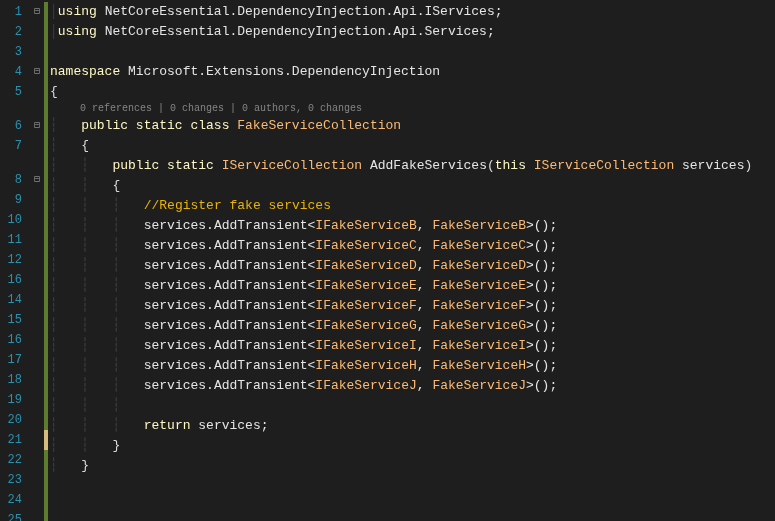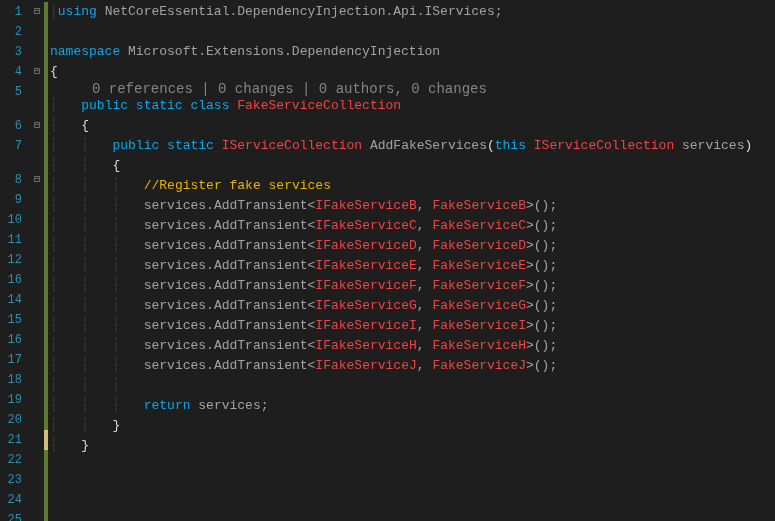--- a/index.html
+++ b/index.html
@@ -32,26 +32,26 @@
   .fold-col .fold.codelens { height: 14px; }
   .change-col { width: 4px; background: #1e1e1e; padding-top: 2px;}
   .change-col .ch { height: 20px; }
   .change-col .ch.codelens { height: 14px; }
   .ch.green { background: #5d7c2f; }
   .ch.yellow { background: #d7ba7d; }
   .code { flex: 1; padding-top: 2px; position: relative; }
   .line { height: 20px; line-height: 20px; white-space: pre; padding-left: 2px; }
   .line.current { background: #0f0f0f; box-shadow: inset 0 0 0 1px #333; }
   .codelens-line {
-    height: 14px; line-height: 14px; font-size: 14px; color: #858585;
+    height: 14px; line-height: 14px; font-size: 10px; color: #858585;
     white-space: pre; padding-left: 2px;
   }
-  .kw { color: #0ea5e9; }
-  .type { color: #ef4444; }
-  .id { color: #a3a3a3; }
+  .kw { color: #fef9c3; }
+  .type { color: #fdba74; }
+  .id { color: #e5e5e5; }
   .comment { color: #eab308; }
   .punc { color: #dcdcdc; }
   .guide { color: #404040; }
   .caret {
     display: inline-block; width: 1px; height: 15px; background: #dcdcdc;
     vertical-align: middle; margin-left: -1px;
   }
 </style>
 </head>
 <body>
@@ -140,20 +140,21 @@
       <div class="ch green"></div>
       <div class="ch yellow"></div>
       <div class="ch green"></div>
       <div class="ch green"></div>
       <div class="ch green"></div>
       <div class="ch green"></div>
     </div>
   <div class="code" id="codearea">
 
     <div class="line"><span class="guide">│</span><span class="kw">using</span><span class="id"> NetCoreEssential.DependencyInjection.Api.IServices;</span></div>
+    <div class="line"><span class="guide">│</span><span class="kw">using</span><span class="id"> NetCoreEssential.DependencyInjection.Api.Services;</span></div>
     <div class="line"></div>
     <div class="line"><span class="kw">namespace</span><span class="id"> Microsoft.Extensions.DependencyInjection</span></div>
     <div class="line"><span class="punc">{</span></div>
     <div class="codelens-line">     <span>0 references | 0 changes | 0 authors, 0 changes</span></div>
     <div class="line"><span class="guide">┆   </span><span class="kw">public static class </span><span class="type">FakeServiceCollection</span></div>
     <div class="line"><span class="guide">┆   </span><span class="punc">{</span></div>
     <div class="line"><span class="guide">┆   ┆   </span><span class="kw">public static </span><span class="type">IServiceCollection</span><span class="id"> AddFakeServices</span><span class="punc">(</span><span class="kw">this </span><span class="type">IServiceCollection</span><span class="id"> services</span><span class="punc">)</span></div>
     <div class="line"><span class="guide">┆   ┆   </span><span class="punc">{</span></div>
     <div class="line"><span class="guide">┆   ┆   ┆   </span><span class="comment">//Register fake services</span></div>
 

